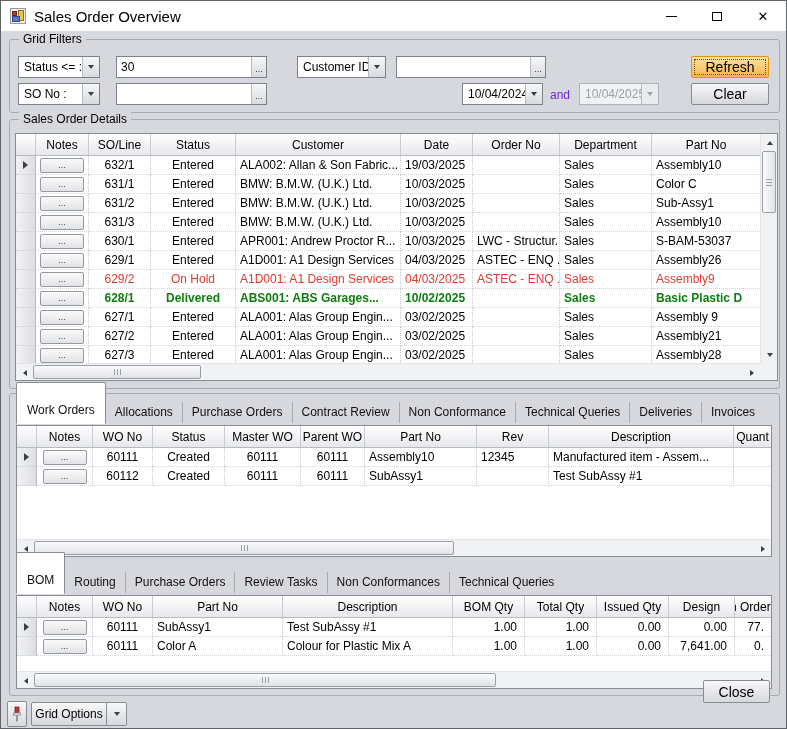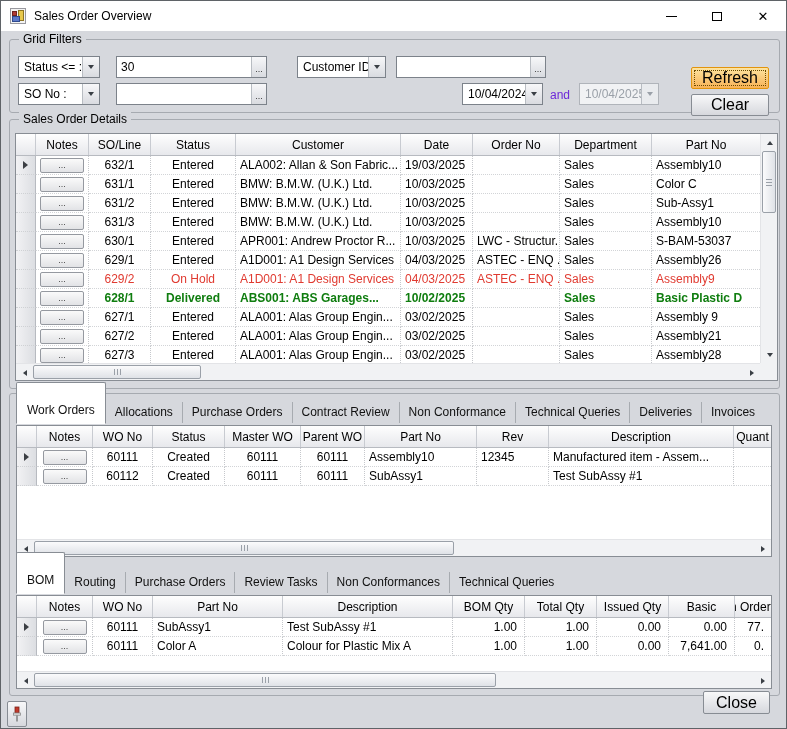--- a/index.html
+++ b/index.html
@@ -6,41 +6,41 @@
   html,body{width:787px;height:729px;}
   body{font-family:"Liberation Sans",sans-serif;font-size:12px;color:#000;background:#b9bcc1;position:relative;}
   .window{position:absolute;left:0;top:0;width:787px;height:729px;background:#d6d8dd;border:1px solid #5f6367;}
   
   .titlebar{position:absolute;left:0;top:0;right:0;height:30px;background:#fff;display:flex;align-items:center;}
   .appicon{width:16px;height:16px;margin-left:9px;position:relative;background:#f3f3f3;border:1px solid #98989e;flex:0 0 auto;}
   .appicon i{position:absolute;display:block;}
   .appicon .sq-r{left:1px;top:2px;width:5px;height:5px;background:#b23a33;border:1px solid #6e231e;}
   .appicon .sq-y{right:1px;top:1px;width:6px;height:11px;background:#e7c84c;border:1px solid #8d7420;}
   .appicon .sq-b{left:1px;bottom:1px;width:8px;height:6px;background:#5b79c9;border:1px solid #2f4a8e;}
-  .wtitle{margin-left:8px;font-size:12px;white-space:nowrap;}
+  .wtitle{margin-left:8px;font-size:15px;white-space:nowrap;}
   .wbtns{margin-left:auto;display:flex;height:100%;}
   .wbtn{width:46px;height:100%;display:flex;align-items:center;justify-content:center;cursor:pointer;}
   .gl-min{width:11px;height:1px;background:#000;}
   .gl-max{width:10px;height:9px;border:1px solid #000;}
   .gl-close{font-size:13px;line-height:1;}
   
   .group{position:absolute;border:1px solid #a6aab0;border-radius:3px;}
   .glabel{position:absolute;top:-8px;left:9px;background:#d6d8dd;padding:0 4px;font-size:12px;white-space:nowrap;}
   
   .combo{position:absolute;height:22px;background:#fff;border:1px solid #7c828a;display:flex;align-items:stretch;}
   .combo .ctext{flex:1;display:flex;align-items:center;padding:0 5px;white-space:nowrap;overflow:hidden;}
   .combo .carw{flex:0 0 17px;background:linear-gradient(#f7f7f9,#d9dbe0);border-left:1px solid #b8bcc2;display:flex;align-items:center;justify-content:center;cursor:pointer;}
   .tri-d{width:0;height:0;border-left:3.5px solid transparent;border-right:3.5px solid transparent;border-top:4px solid #3a3f45;}
   .combo.disabled{background:#f1f2f4;border-color:#b0b4ba;color:#9aa0a8;}
   .combo.disabled .carw{background:#e9ebee;}
   .combo.disabled .tri-d{border-top-color:#9aa0a8;}
   .tbox{position:absolute;height:22px;background:#fff;border:1px solid #7c828a;display:flex;align-items:stretch;}
   .tbox input{flex:1;min-width:0;border:none;outline:none;background:transparent;font:inherit;padding:0 4px;}
   .tbox .ell{flex:0 0 15px;background:linear-gradient(#f7f7f9,#d9dbe0);border-left:1px solid #b8bcc2;font-size:9px;color:#333;display:flex;align-items:flex-end;justify-content:center;padding-bottom:3px;cursor:pointer;}
-  .btn{position:absolute;height:22px;background:linear-gradient(#f8f8f9,#d6d8dd);border:1px solid #878c93;border-radius:2px;font:inherit;font-size:16px;display:flex;align-items:center;justify-content:center;cursor:pointer;margin-top:11px;}
+  .btn{position:absolute;height:22px;background:linear-gradient(#f8f8f9,#d6d8dd);border:1px solid #878c93;border-radius:2px;font:inherit;font-size:14px;display:flex;align-items:center;justify-content:center;cursor:pointer;}
   .btn.refresh{background:linear-gradient(#fde4a0,#f8b255);border-color:#e2940e;outline:1px dotted #6b4b00;outline-offset:-4px;}
   .andlbl{position:absolute;font-size:12px;color:#6d28d9;}
   
   .grid{position:absolute;background:#fff;border:1px solid #888d94;overflow:hidden;}
   .ghead{display:flex;height:22px;background:linear-gradient(#fefefe,#e7e8ec);border-bottom:1px solid #b7bac0;}
   .hc{display:flex;align-items:center;justify-content:center;border-right:1px solid #c8cbd1;overflow:hidden;white-space:nowrap;cursor:pointer;}
   .grow{display:flex;height:19px;cursor:pointer;}
   .cell{display:flex;align-items:center;border-right:1px dotted #c6c8cc;border-bottom:1px dotted #d2d4d7;padding:0 4px;overflow:hidden;white-space:nowrap;}
   .cell.ctr{justify-content:center;}
   .cell.rt{justify-content:flex-end;padding-right:7px;}
@@ -420,21 +420,21 @@
   <div class="grid g3" style="left:15px;top:594px;width:756px;height:94px;">
     <div class="ghead">
       <div class="hc c0"></div>
       <div class="hc c1">Notes</div>
       <div class="hc c2">WO No</div>
       <div class="hc c3">Part No</div>
       <div class="hc c4">Description</div>
       <div class="hc c5">BOM Qty</div>
       <div class="hc c6">Total Qty</div>
       <div class="hc c7">Issued Qty</div>
-      <div class="hc c8">Basic</div>
+      <div class="hc c8">Design</div>
       <div class="hc c9">On Order W</div>
     </div>
     <div class="grow">
       <div class="selc c0">
           <span class="rowarrow"></span>
         </div>
       <div class="cell nb c1">
           <button class="notesbtn">...</button>
         </div>
       <div class="cell ctr c2">60111</div>
@@ -471,15 +471,21 @@
     </div>
   </div>
 
   <div class="pinbtn" style="left:6px;top:700px;">
     <svg width="12" height="17" viewBox="0 0 12 17">
       <rect x="4" y="1" width="4" height="6" fill="#c0392b" stroke="#7e241a" stroke-width="0.8"></rect>
       <rect x="2.5" y="7" width="7" height="2.2" fill="#e0e0e0" stroke="#8a8a8a" stroke-width="0.8"></rect>
       <line x1="6" y1="9.5" x2="6" y2="15.5" stroke="#666" stroke-width="1.2"></line>
     </svg>
   </div>
+  <div class="splitbtn" style="left:30px;top:701px;">
+    <span class="main">Grid Options</span>
+    <span class="arw">
+        <span class="tri-d"></span>
+      </span>
+  </div>
   <button class="btn" style="left:702px;top:679px;width:67px;height:23px;">Close</button>
 
 </div>
 
 </body></html>

